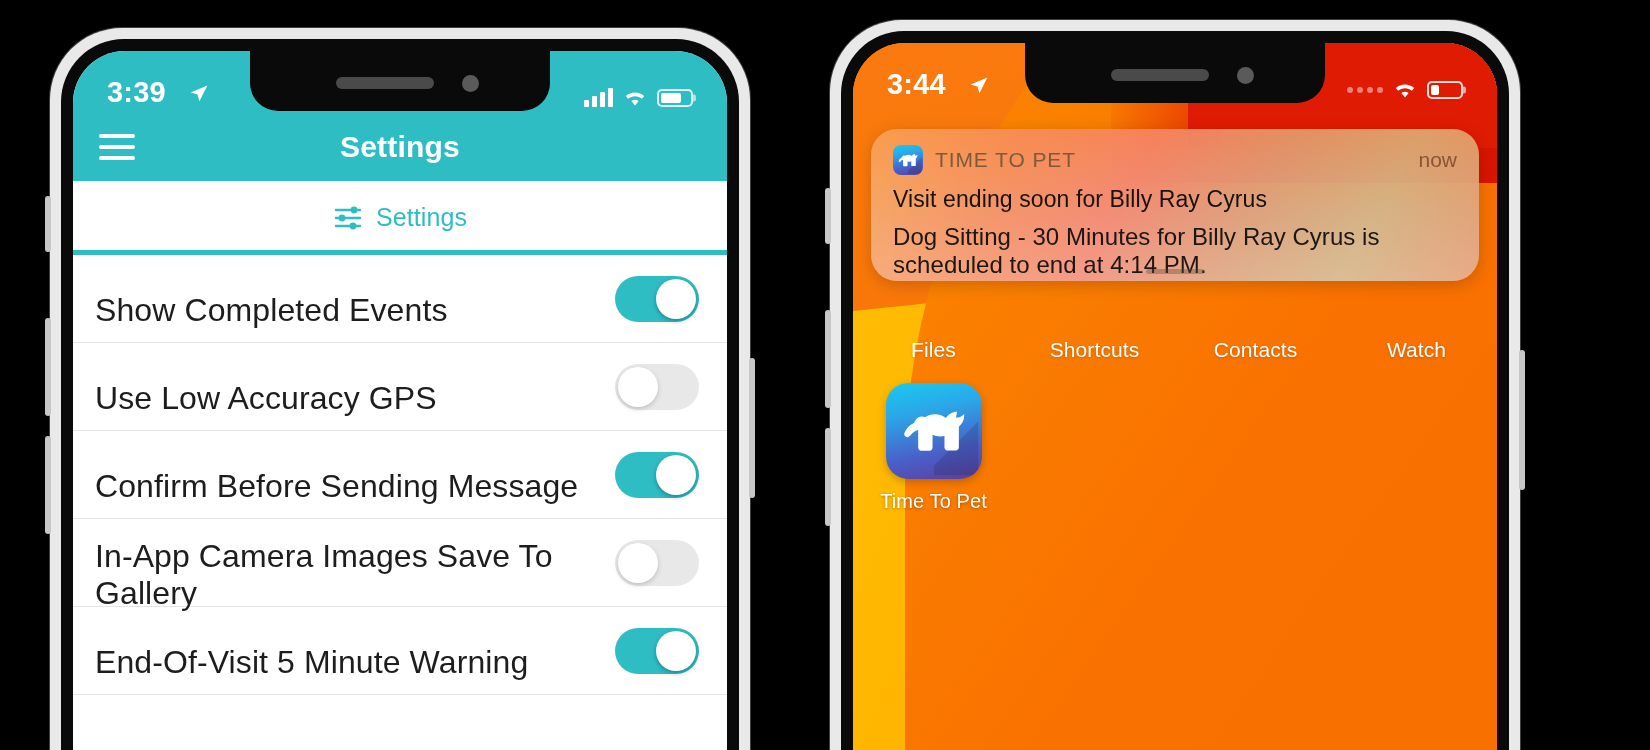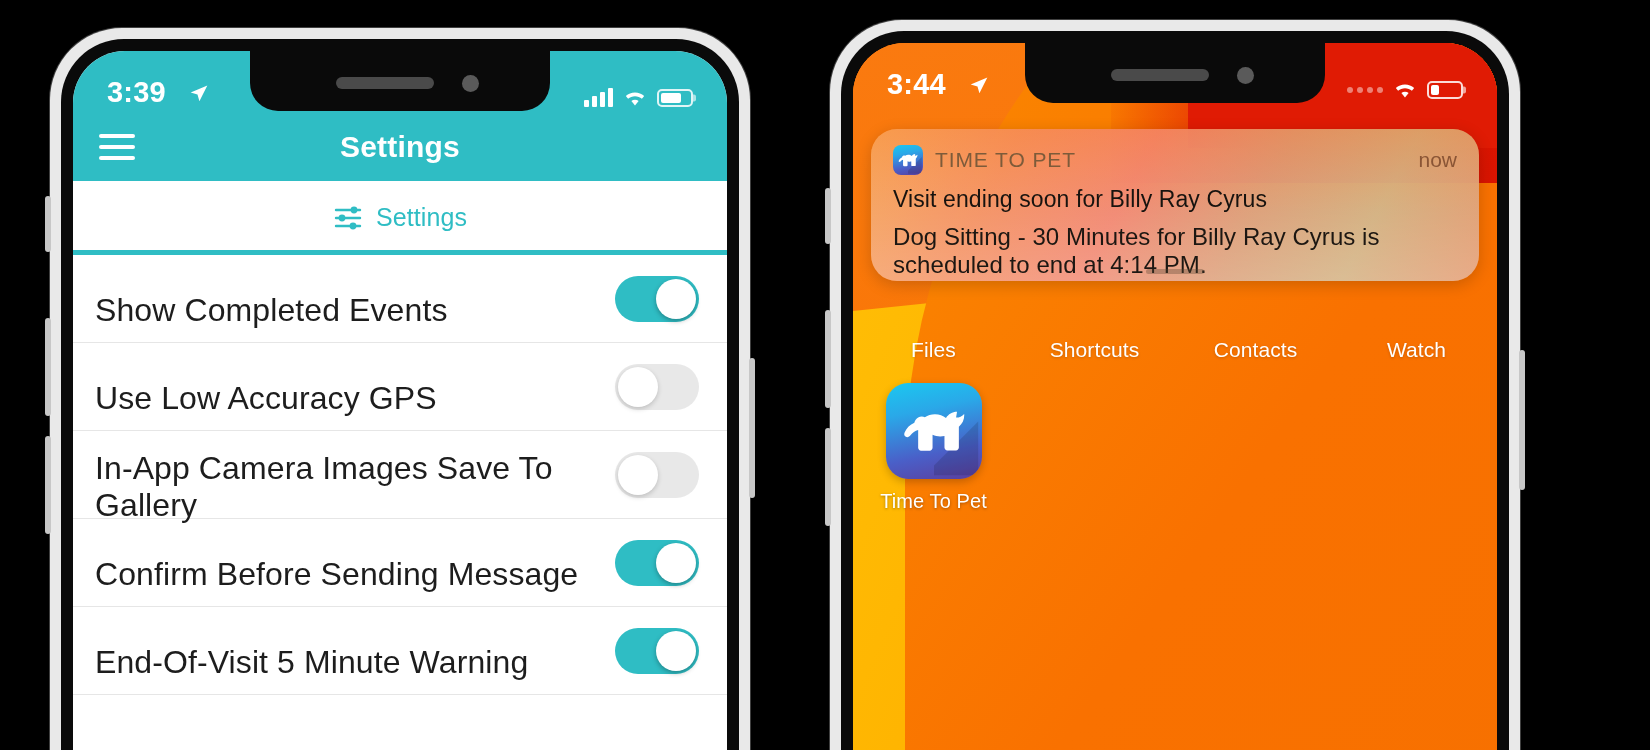--- a/index.html
+++ b/index.html
@@ -337,29 +337,29 @@
         </div>
 
         <div class="srow">
           <div class="srow-label">Use Low Accuracy GPS</div>
           <div class="toggle off">
               <div class="knob"></div>
             </div>
         </div>
 
         <div class="srow">
+          <div class="srow-label">Confirm Before Sending Message</div>
+          <div class="toggle on">
+              <div class="knob"></div>
+            </div>
+        </div>
+
+        <div class="srow">
           <div class="srow-label">In-App Camera Images Save To Gallery</div>
           <div class="toggle off">
-              <div class="knob"></div>
-            </div>
-        </div>
-
-        <div class="srow">
-          <div class="srow-label">Confirm Before Sending Message</div>
-          <div class="toggle on">
               <div class="knob"></div>
             </div>
         </div>
 
         <div class="srow">
           <div class="srow-label">End-Of-Visit 5 Minute Warning</div>
           <div class="toggle on">
               <div class="knob"></div>
             </div>
         </div>

